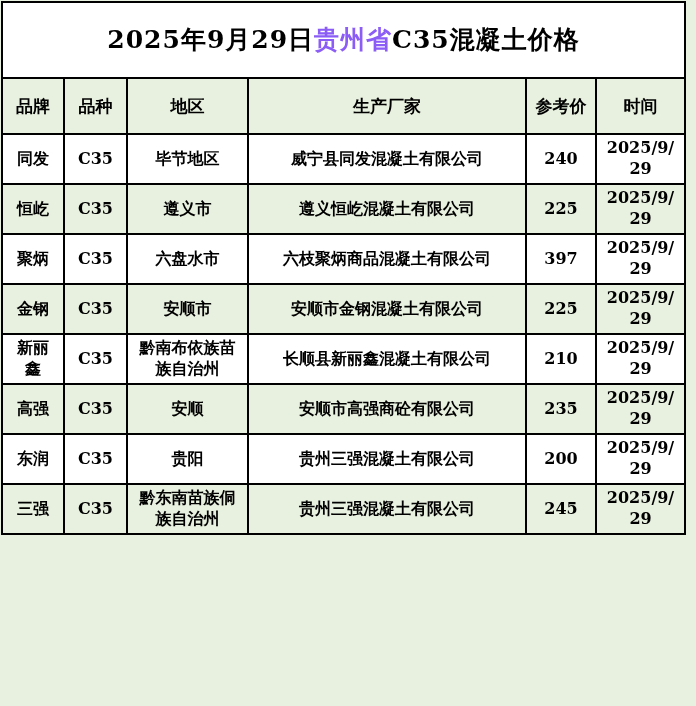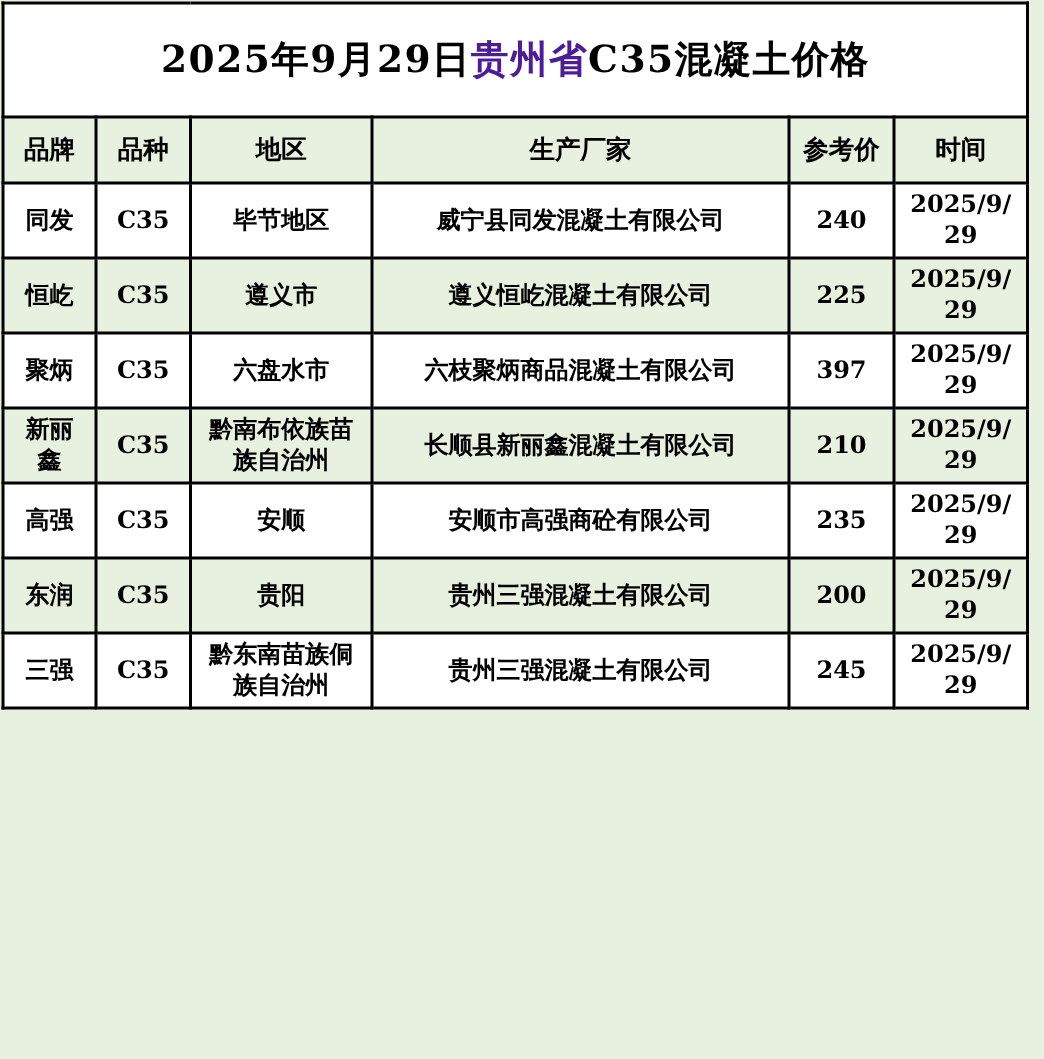--- a/index.html
+++ b/index.html
@@ -42,21 +42,21 @@
   td.title-cell {
     height: 76px;
     background: #ffffff;
     font-size: 25px;
     letter-spacing: 1px;
   }
   .title-highlight { color: #ff0000; }
 
   
   tr.header-row th {
-    height: 44px;
+    height: 56px;
     background: #e8f1df;
     font-size: 17px;
   }
 
   
   tbody tr.data-row td {
     height: 50px;
     font-size: 16px;
     background: #ffffff;
   }
@@ -72,21 +72,21 @@
     <colgroup>
       <col style="width:62px">
         <col style="width:63px">
         <col style="width:121px">
       <col style="width:278px">
         <col style="width:70px">
         <col style="width:89px">
     </colgroup>
     <thead>
       <tr>
-        <td class="title-cell" colspan="6"><span>2025年9月29日</span><span class="title-highlight" style="color: #4c1d95;">贵州省</span><span>C35混凝土价格</span></td>
+        <td class="title-cell" colspan="6"><span>2025年9月29日</span><span class="title-highlight" style="color: #8b5cf6;">贵州省</span><span>C35混凝土价格</span></td>
       </tr>
       <tr class="header-row">
         <th>品牌</th>
         <th>品种</th>
         <th>地区</th>
         <th>生产厂家</th>
         <th>参考价</th>
         <th>时间</th>
       </tr>
     </thead>
@@ -106,20 +106,28 @@
         <td>遵义恒屹混凝土有限公司</td>
         <td>225</td>
         <td>2025/9/29</td>
       </tr>
       <tr class="data-row">
         <td>聚炳</td>
         <td>C35</td>
         <td>六盘水市</td>
         <td>六枝聚炳商品混凝土有限公司</td>
         <td>397</td>
+        <td>2025/9/29</td>
+      </tr>
+      <tr class="data-row">
+        <td>金钢</td>
+        <td>C35</td>
+        <td>安顺市</td>
+        <td>安顺市金钢混凝土有限公司</td>
+        <td>225</td>
         <td>2025/9/29</td>
       </tr>
       <tr class="data-row">
         <td>新丽鑫</td>
         <td>C35</td>
         <td>黔南布依族苗族自治州</td>
         <td>长顺县新丽鑫混凝土有限公司</td>
         <td>210</td>
         <td>2025/9/29</td>
       </tr>

